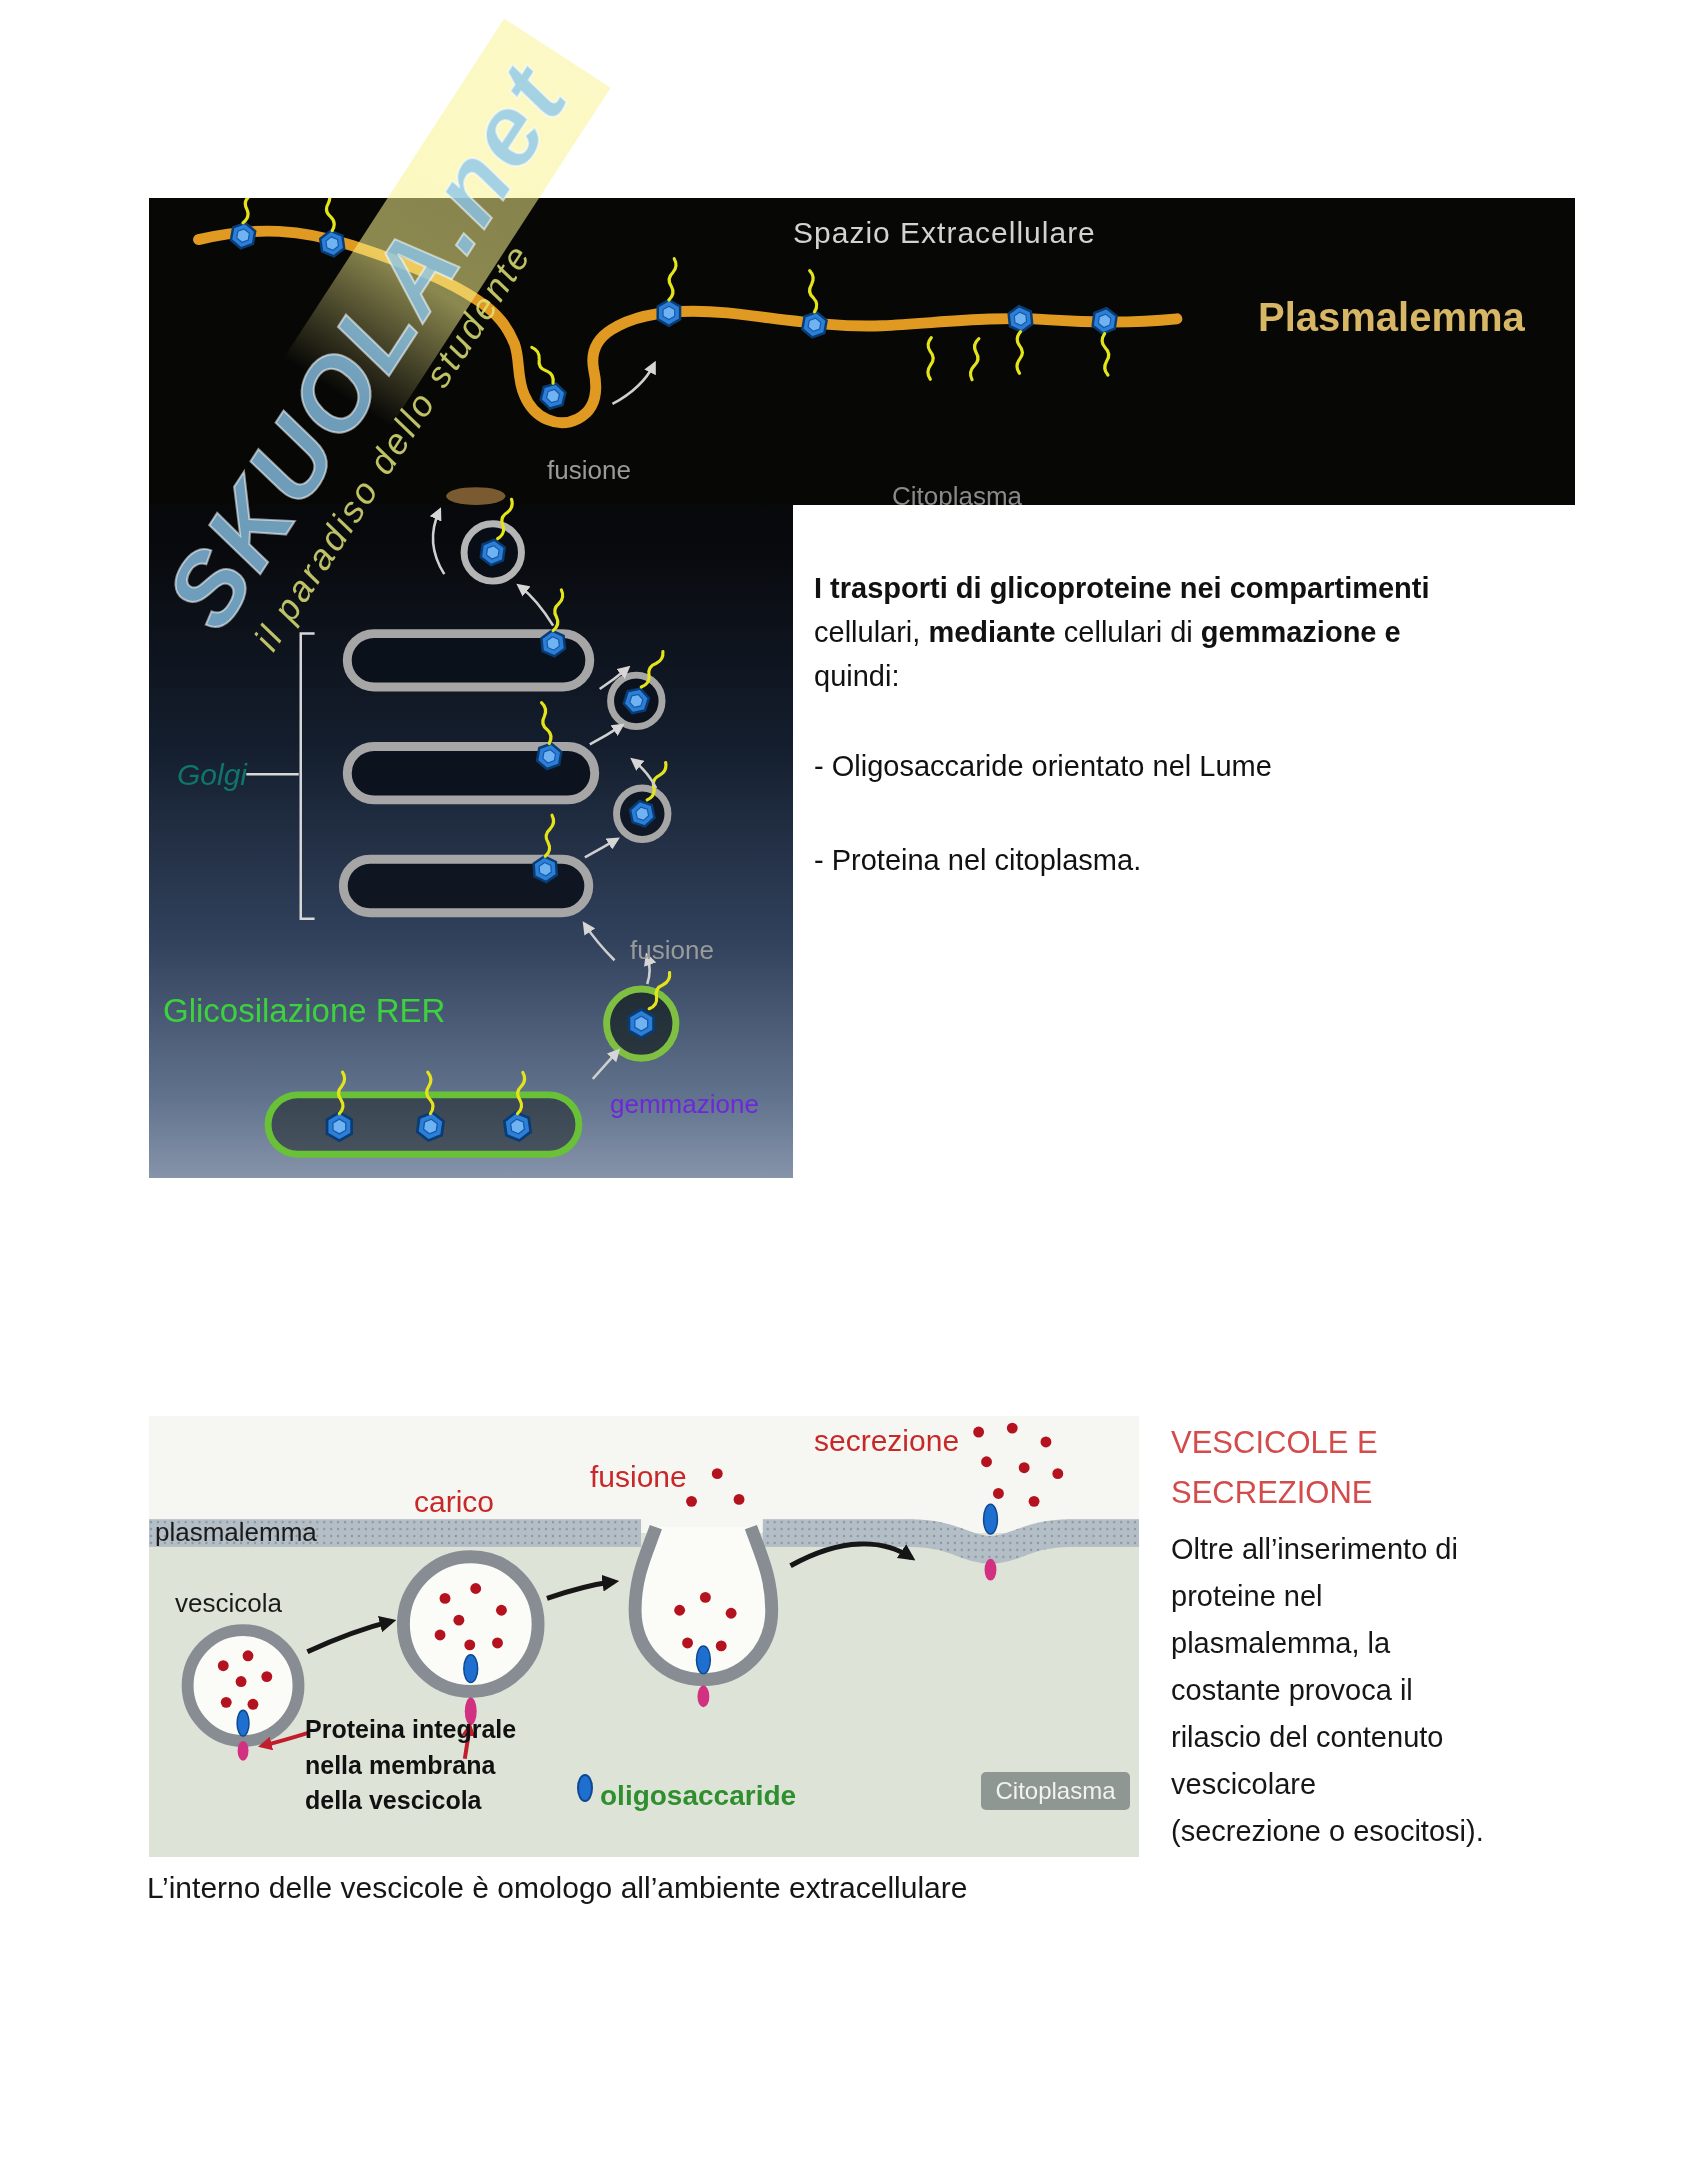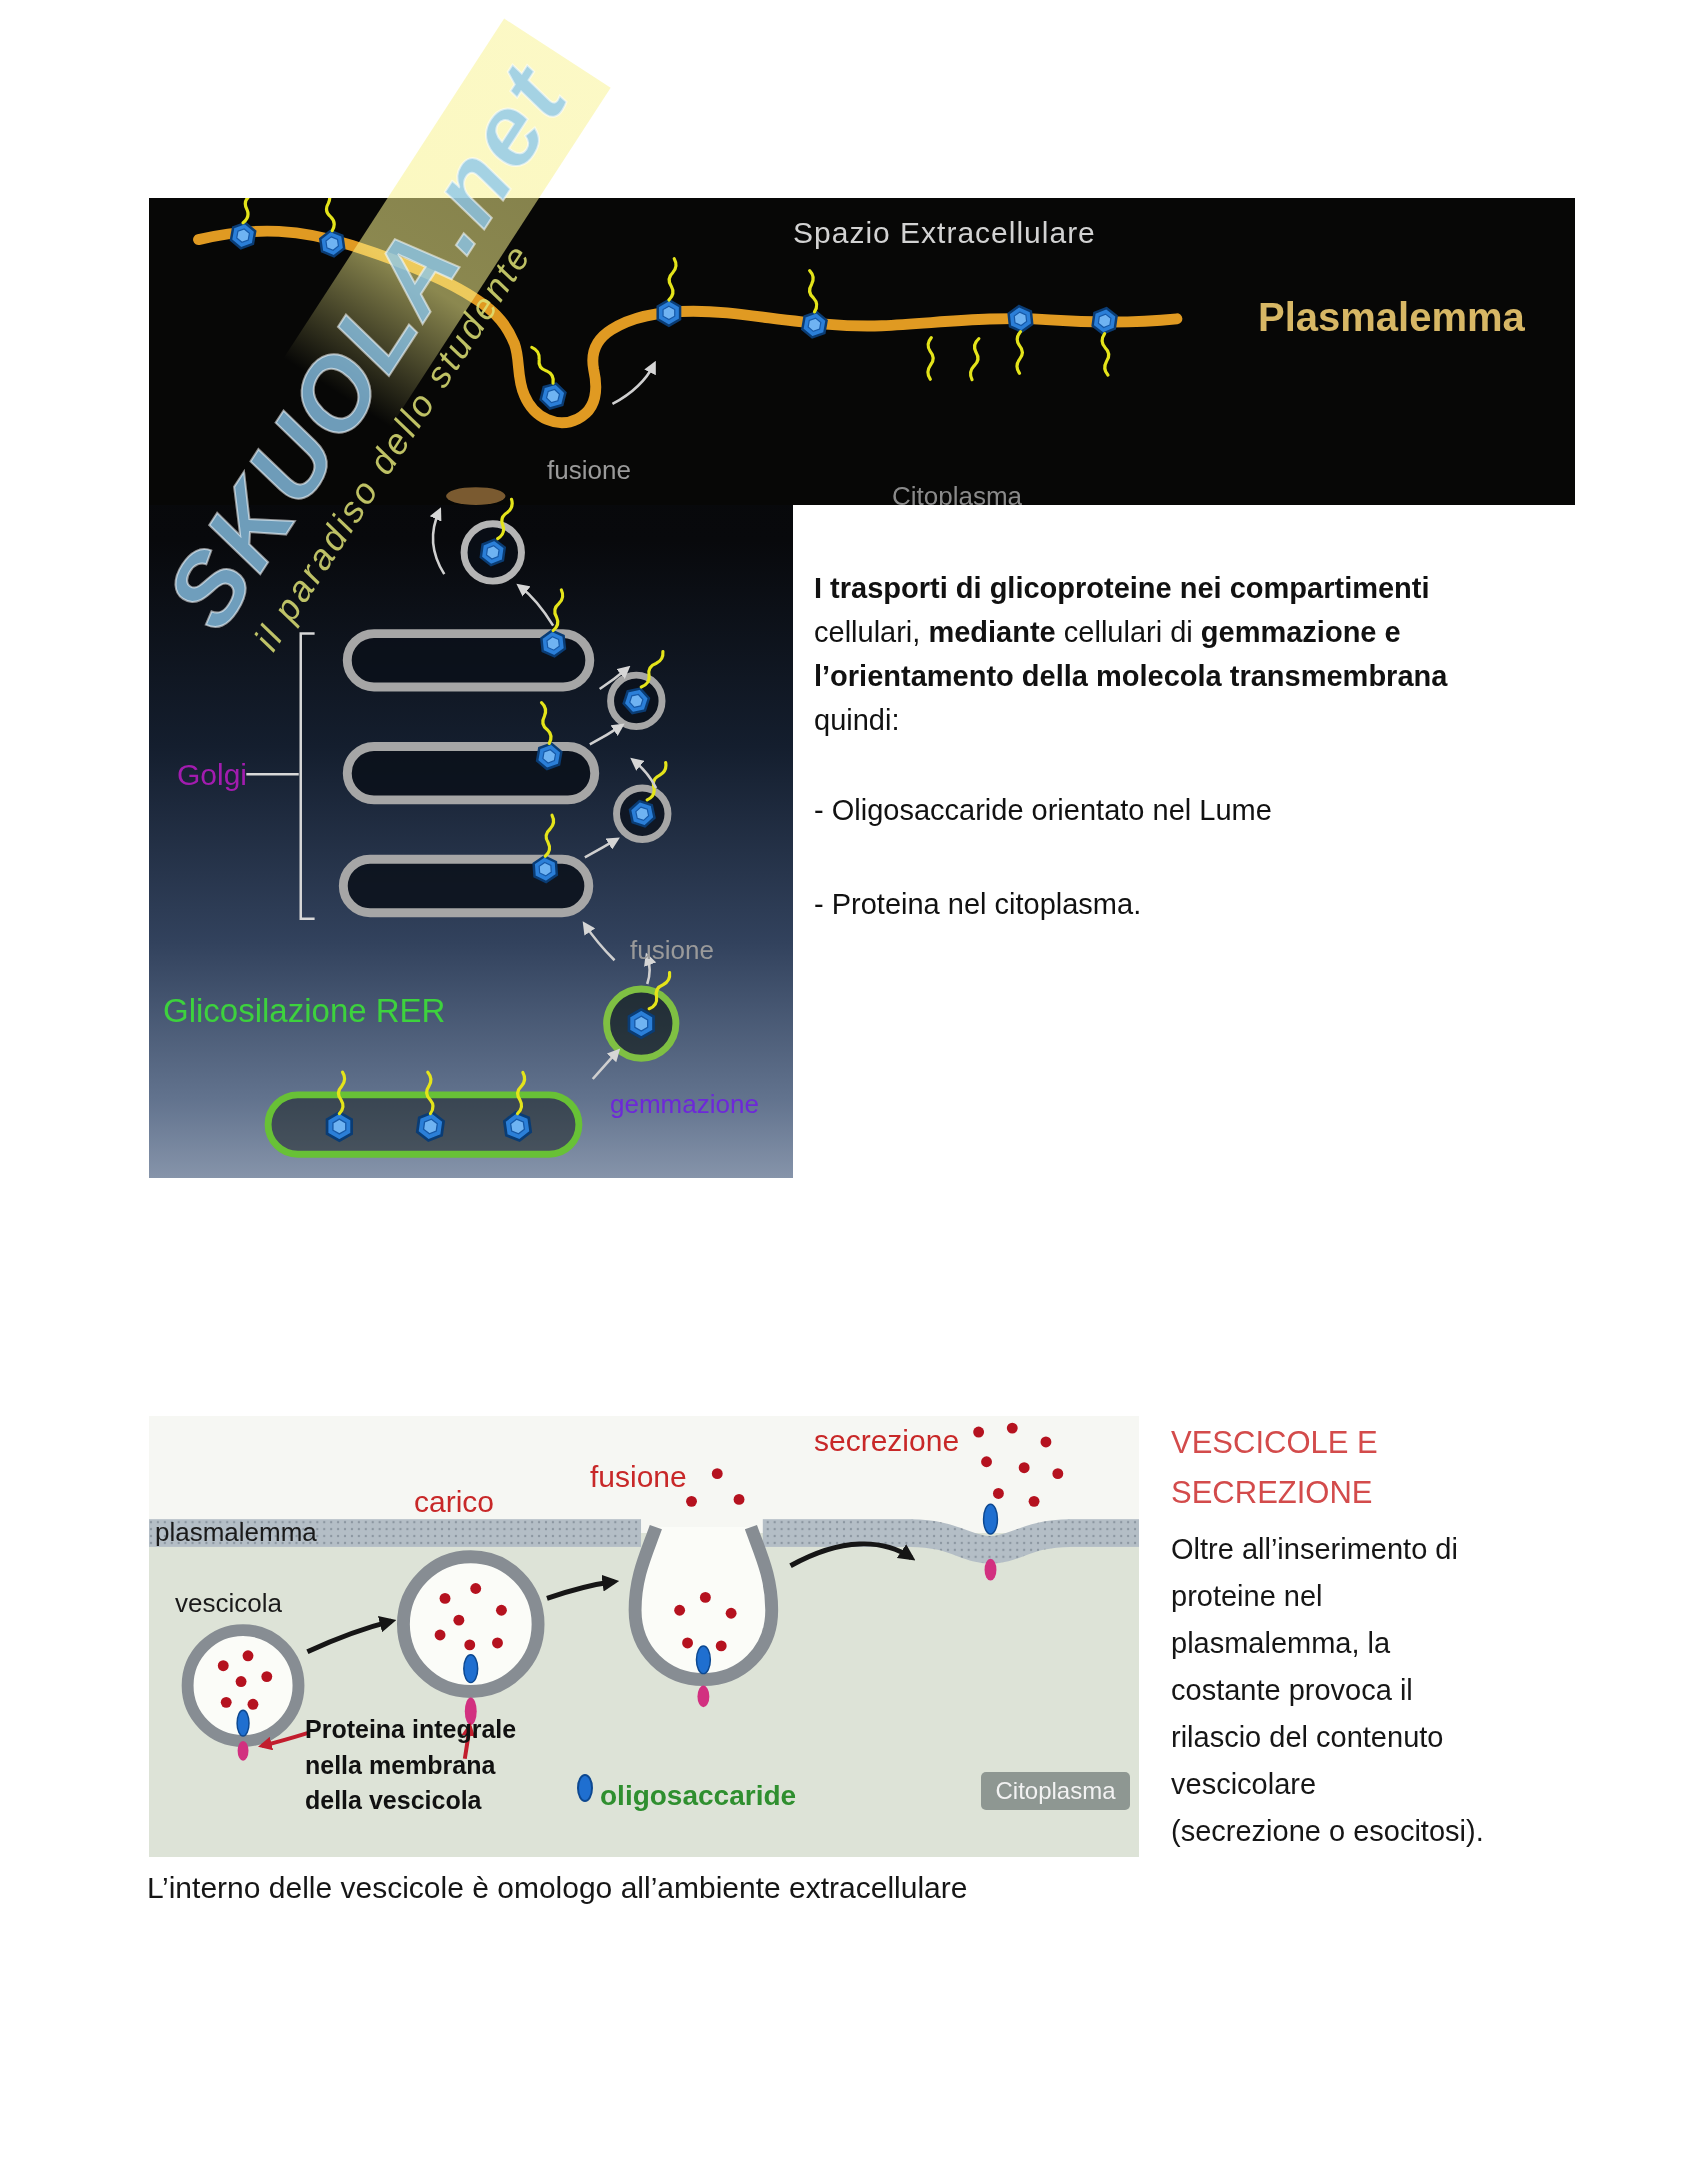--- a/index.html
+++ b/index.html
@@ -24,21 +24,21 @@
     background:linear-gradient(180deg,#060606 0%,#08090c 35%,#141e2e 56%,#32425d 76%,#62738e 92%,#8694aa 100%); }
   .d1-band { position:absolute; left:0; top:0; width:1426px; height:307px; background:#070706; overflow:hidden; }
   .d1-band-svg, .d1-lower-svg { position:absolute; left:0; top:0; width:100%; height:100%; }
   .d1-lower { position:absolute; left:0; top:297px; width:644px; height:683px; }
 
   .lbl { position:absolute; white-space:nowrap; }
   .lbl-spazio { left:644px; top:18px; font-size:30px; color:#d2d2d2; letter-spacing:1px; }
   .lbl-plasmalemma { left:1109px; top:97px; font-size:40px; font-weight:bold; color:#d7b765; }
   .lbl-fus1 { left:398px; top:257px; font-size:26px; color:#9a9a9a; }
   .lbl-cito { left:743px; top:283px; font-size:26px; color:#8a8a8a; }
-  .lbl-golgi { left:28px; top:560px; font-size:30px; color:#a21caf; }
+  .lbl-golgi { left:28px; top:560px; font-size:30px; color:#0f766e;font-style:italic; }
   .lbl-fus2 { left:481px; top:737px; font-size:26px; color:#9a9a9a; }
   .lbl-glico { left:14px; top:794px; font-size:33px; color:#3dd23d; }
   .lbl-gemma { left:461px; top:891px; font-size:26px; color:#6d28d9; }
 
   g.sqg { stroke:#e4e41a; stroke-width:3.2; stroke-linecap:round; fill:none; }
   .warr { stroke:#cfcfcf; stroke-width:2.6; fill:none; }
 
   
   .text1 { position:absolute; left:814px; top:566px; width:772px; font-size:29px; line-height:44px; color:#111; z-index:2; }
   .text1 .b { font-weight:bold; }
@@ -201,21 +201,20 @@
   <div class="watermark">
     <div class="wm-rot">
       <div class="wm-brand">SKUOLA.net</div>
       <div class="wm-tag">il paradiso dello studente</div>
     </div>
   </div>
 
   <div class="text1">
     <div><span class="b">I trasporti di glicoproteine nei compartimenti</span></div>
     <div><span>cellulari, </span><span class="b">mediante</span><span> cellulari di </span><span class="b">gemmazione e</span></div>
-    <div><span class="b">l’orientamento della molecola transmembrana</span></div>
     <div><span>quindi:</span></div>
     <div class="t1-gap">- Oligosaccaride orientato nel Lume</div>
     <div class="t1-gap2">- Proteina nel citoplasma.</div>
   </div>
 
   <div class="d2">
     <svg class="d2-svg" viewBox="0 0 1000 445">
       <g>
         <rect x="0" y="104" width="497" height="28" fill="url(#dots)"></rect>
         <rect x="620" y="104" width="152" height="28" fill="url(#dots)"></rect>

